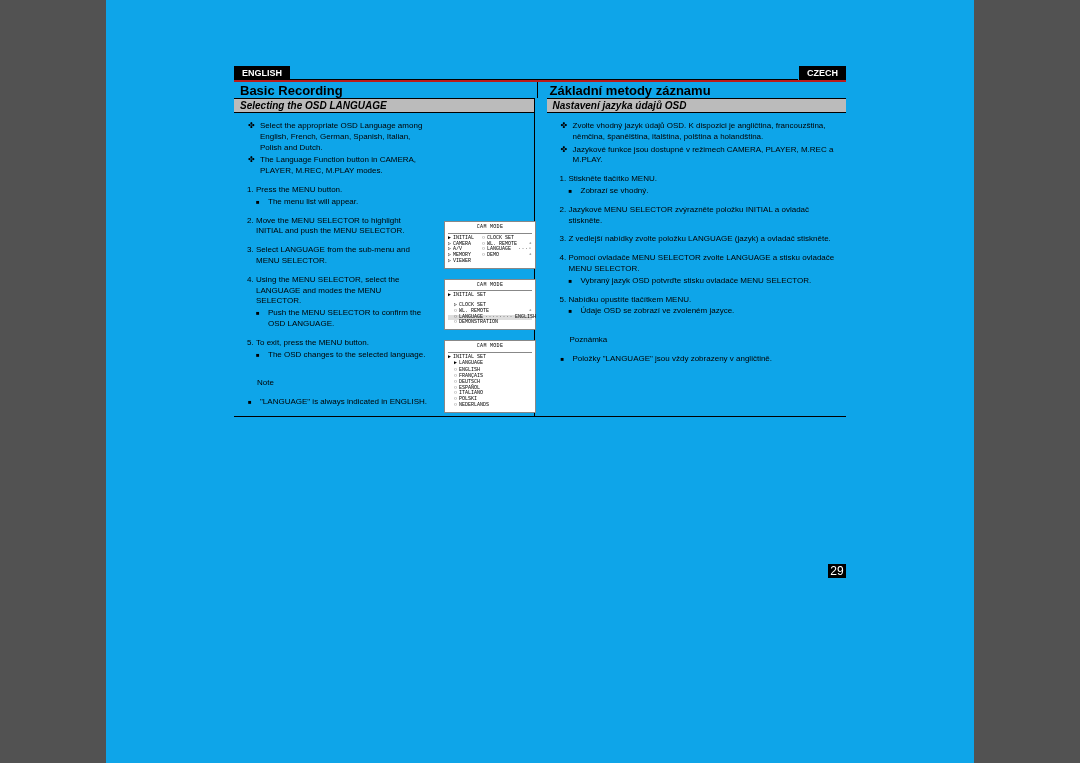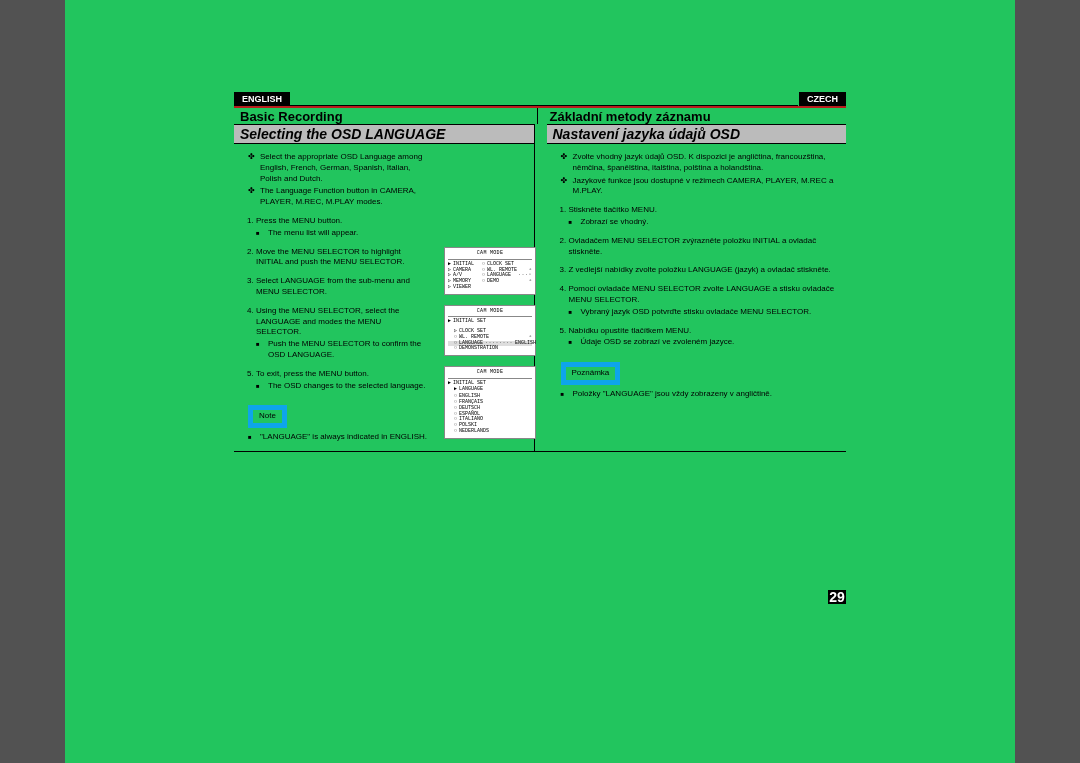--- a/index.html
+++ b/index.html
@@ -6,25 +6,25 @@
     margin: 0;
     background: #525252;
     font-family: Arial, Helvetica, sans-serif;
     color: #000;
     display: flex;
     justify-content: center;
     align-items: flex-start;
     min-height: 763px;
   }
   .sheet {
-    background: #22c55e;
-    width: 950px;
+    background: #0ea5e9;
+    width: 868px;
     min-height: 763px;
     box-sizing: border-box;
-    padding: 42px 0 50px 0;
+    padding: 16px 0 50px 0;
     position: relative;
   }
   .page {
     width: 612px;
     margin: 50px auto 0 auto;
     position: relative;
     min-height: 520px;
   }
   .cols {
     display: flex;
@@ -55,35 +55,35 @@
     padding: 1px 0 0 6px;
     flex: 1;
   }
   .col-title.right { border-left: 1px solid #000; padding-left: 12px;}
   .sub-bar {
     background: #bbb;
     border-top: 1px solid #000;
     border-bottom: 1px solid #000;
     font-style: italic;
     font-weight: bold;
-    font-size: 14px;
+    font-size: 10px;
     padding: 1px 6px 1px 6px;
     margin-bottom: 4px;
   }
   .body-text { font-size: 8px; line-height: 1.35; margin-top: 8px; }
   ul.plus { list-style: none; padding: 0 6px 0 14px; margin: 0 0 8px 0; }
   ul.plus > li { position: relative; padding-left: 12px; margin-bottom: 2px;}
   ul.plus > li::before { content: "✤"; position: absolute; left: 0; top: 0; font-size: 8px;}
   ol.steps { padding: 0 6px 0 22px; margin: 0 0 8px 0; }
   ol.steps > li { margin-bottom: 8px; }
   ul.square { list-style: none; padding-left: 0; margin: 1px 0 0 0;}
   ul.square > li { position: relative; padding-left: 12px;}
   ul.square > li::before { content: "■"; position: absolute; left: 0; top: 0; font-size: 6px; line-height: 11px;}
   .note-box {
-    border: 5px solid #0ea5e9;
+    border: 3px solid #0ea5e9;
     display: inline-block;
     font-size: 8px;
     padding: 1px 6px;
     margin: 6px 0 2px 14px;
     text-align: center;
   }
   .note-line { font-size: 8px; margin: 2px 6px 8px 14px; position:relative; padding-left:12px;}
   .note-line::before { content: "■"; position:absolute; left:0; top:0; font-size:6px; line-height:11px;}
 
   .osd-stack {
@@ -117,22 +117,22 @@
   .tri { font-size: 5px; }
   .marker-right { margin-left:auto; }
   .dots { letter-spacing: .5px; color:#666;}
 
   .page-num {
     position: absolute;
     right: 0;
     bottom: 8px;
     background: #000;
     color: #fff;
-    font-size: 14px;
-    font-weight: bold;
+    font-size: 12px;
+    font-weight: normal;
     width: 18px;
     height: 14px;
     display: flex;
     align-items: center;
     justify-content: center;
   }
   .left-content-wrap { position: relative; padding-right: 100px;}
 </style>
 </head>
 <body>
@@ -186,21 +186,21 @@
         <div class="body-text">
           <ul class="plus">
             <li>Zvolte vhodný jazyk údajů OSD. K dispozici je angličtina, francouzština, němčina, španělština, italština, polština a holandština.</li>
             <li>Jazykové funkce jsou dostupné v režimech CAMERA, PLAYER, M.REC a M.PLAY.</li>
           </ul>
           <ol class="steps">
             <li><span>Stiskněte tlačítko MENU.</span>
               <ul class="square">
                   <li>Zobrazí se vhodný.</li>
                 </ul></li>
-            <li>Ovladačem MENU SELECTOR zvýrazněte položku INITIAL a ovladač stiskněte.</li>
+            <li>Jazykové MENU SELECTOR zvýrazněte položku INITIAL a ovladač stiskněte.</li>
             <li>Z vedlejší nabídky zvolte položku LANGUAGE (jazyk) a ovladač stiskněte.</li>
             <li><span>Pomocí ovladače MENU SELECTOR zvolte LANGUAGE a stisku ovladače MENU SELECTOR.</span>
               <ul class="square">
                   <li>Vybraný jazyk OSD potvrďte stisku ovladače MENU SELECTOR.</li>
                 </ul></li>
             <li><span>Nabídku opustíte tlačítkem MENU.</span>
               <ul class="square">
                   <li>Údaje OSD se zobrazí ve zvoleném jazyce.</li>
                 </ul></li>
           </ol>

